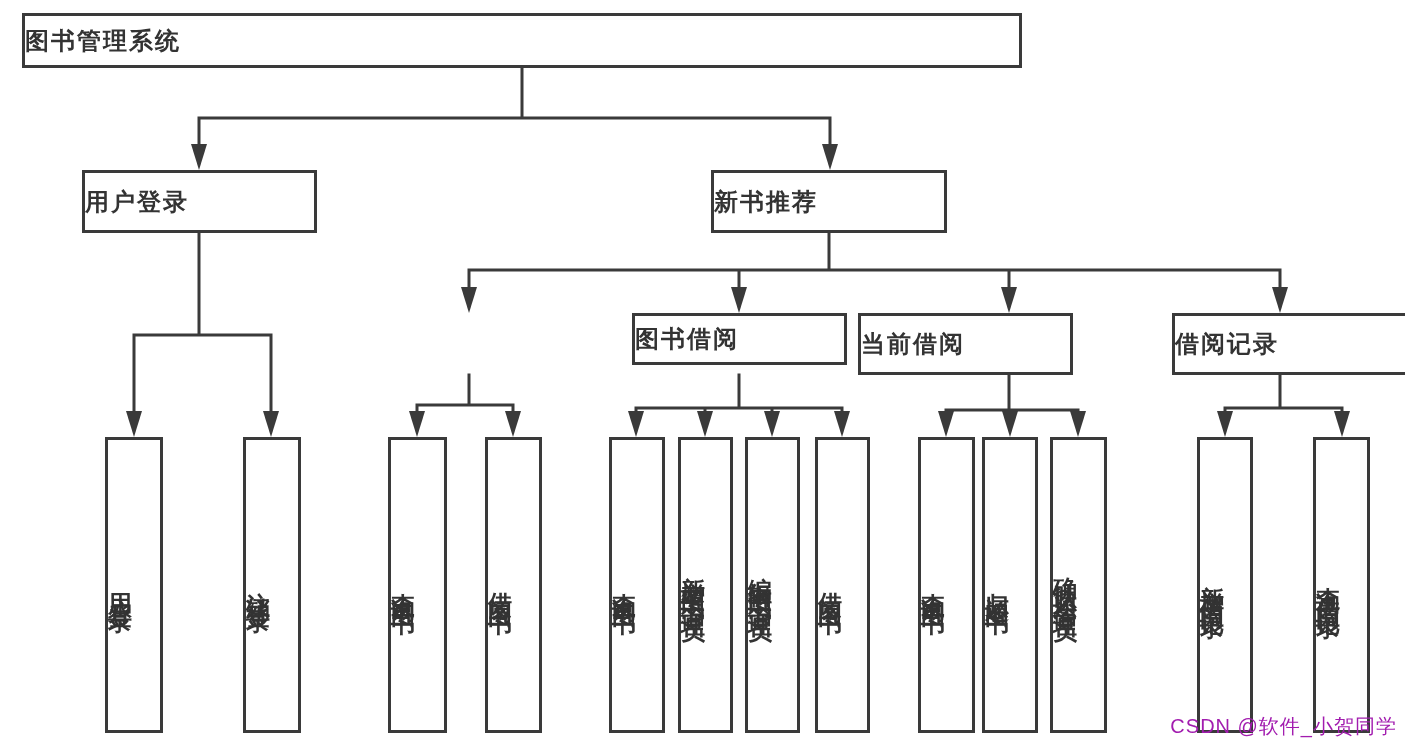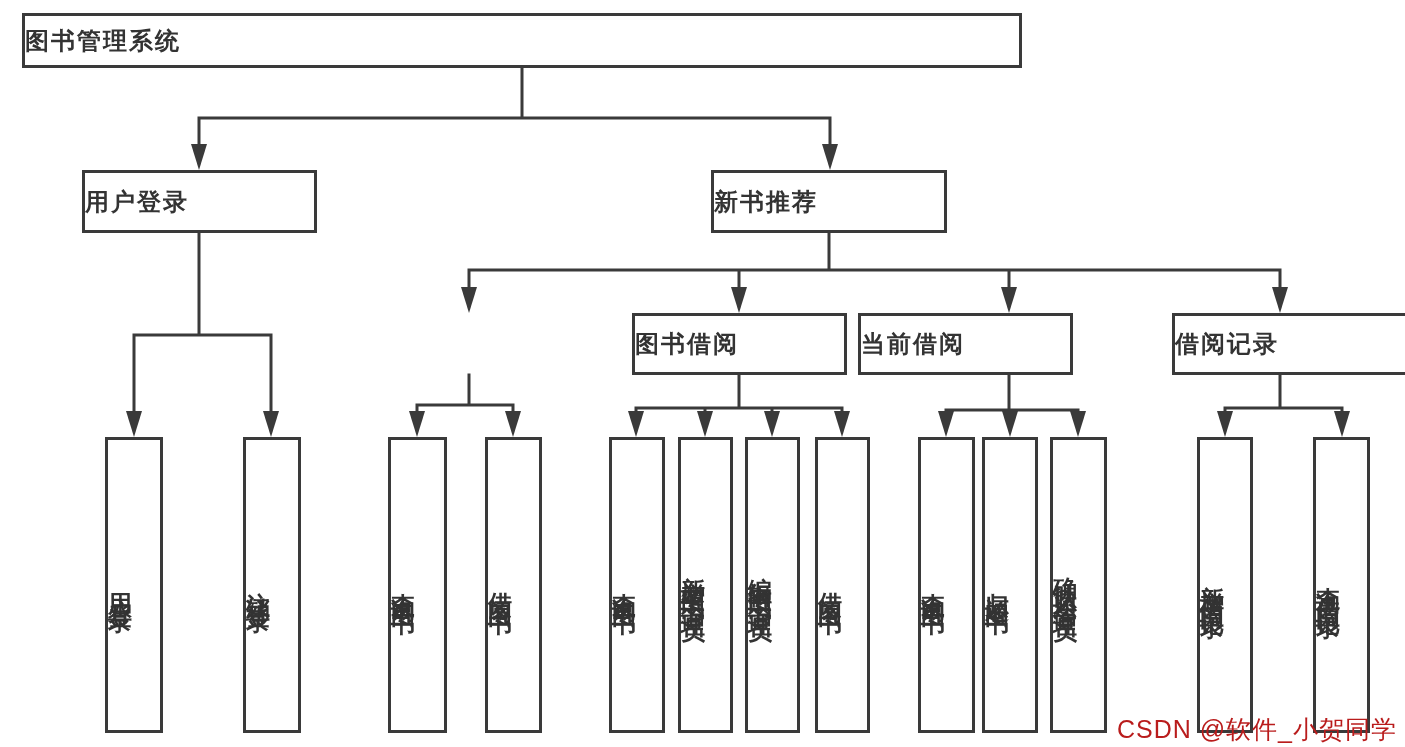--- a/index.html
+++ b/index.html
@@ -33,23 +33,23 @@
     writing-mode:vertical-rl;
     font-size:24px;
     letter-spacing:6px;
     color:#333333;
     line-height:1;
   }
   .watermark{
     position:absolute;
     top:713px;
     right:8px;
-    font-size:25px;
+    font-size:20px;
     letter-spacing:1px;
-    color:#b91c1c;
+    color:#a21caf;
     z-index:10;
     white-space:nowrap;
   }
 </style>
 </head>
 <body>
 
 <div class="stage">
 
   <svg class="connectors" width="1405" height="747" viewBox="0 0 1405 747">
@@ -96,21 +96,21 @@
     <span>图书管理系统</span>
   </div>
 
   <div class="box h" style="left:82px;top:170px;width:235px;height:63px">
     <span>用户登录</span>
   </div>
   <div class="box h" style="left:711px;top:170px;width:236px;height:63px">
     <span>新书推荐</span>
   </div>
 
-  <div class="box h" style="left:632px;top:313px;width:215px;height:62px">
+  <div class="box h" style="left:632px;top:313px;width:215px;height:52px">
     <span>图书借阅</span>
   </div>
   <div class="box h" style="left:858px;top:313px;width:215px;height:62px">
     <span>当前借阅</span>
   </div>
   <div class="box h" style="left:1172px;top:313px;width:239px;height:62px">
     <span>借阅记录</span>
   </div>
 
   <div class="box v" style="left:105px;top:437px;width:58px;height:296px">

